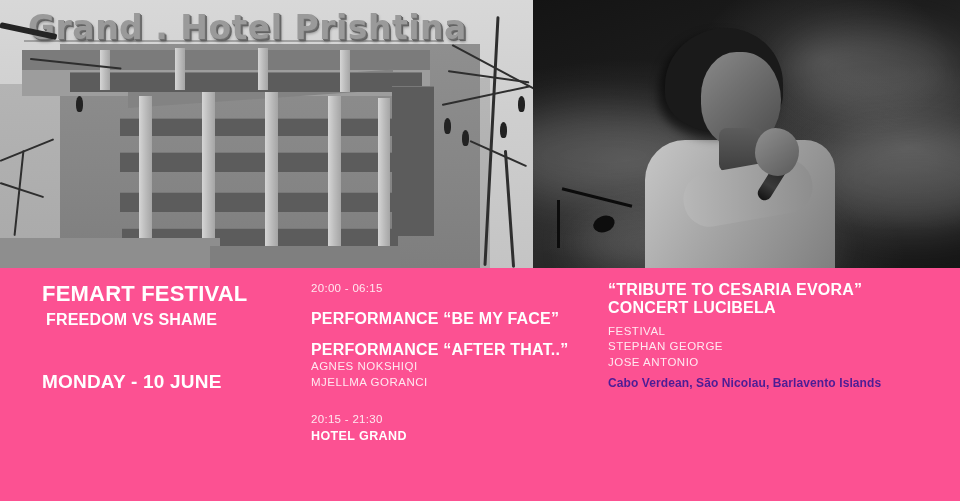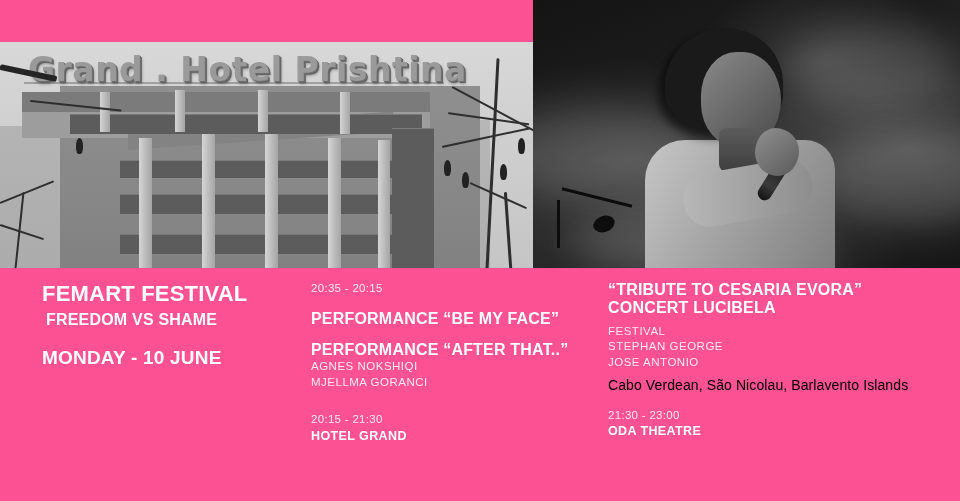--- a/index.html
+++ b/index.html
@@ -28,21 +28,21 @@
     left: 0; top: 0;
     width: 960px;
     height: 268px;
     display: flex;
   }
   .photo {
     position: relative;
     overflow: hidden;
     filter: grayscale(100%);
   }
-  .photo-hotel { width: 533px; height: 240px; background: #c9c9c6; margin-top: 42px; }
+  .photo-hotel { width: 533px; height: 268px; background: #c9c9c6; }
   .photo-concert { width: 427px; height: 268px; background: #0c0c0c; }
 
   
   .sky {
     position: absolute; inset: 0;
     background: linear-gradient(to bottom, #d8d8d6 0%, #cfcfcd 40%, #c4c4c2 100%);
   }
   .hotel-block {
     position: absolute;
     background: #9a9a96;
@@ -220,21 +220,21 @@
     line-height: 1.0;
     margin-top: 7px;
     margin-left: 4px;
     white-space: nowrap;
   }
   .festival-date {
     font-size: 19px;
     font-weight: 700;
     letter-spacing: 0.2px;
     line-height: 1.0;
-    margin-top: 20px;
+    margin-top: 44px;
     white-space: nowrap;
   }
 
   .ev { margin: 0; }
   .ev-head {
     font-size: 16px;
     font-weight: 700;
     letter-spacing: 0.2px;
     line-height: 1.15;
     white-space: nowrap;
@@ -256,25 +256,25 @@
     line-height: 1.35;
     color: #ffe8f0;
   }
   .ev-venue {
     font-size: 12.5px;
     font-weight: 700;
     letter-spacing: 0.4px;
     line-height: 1.3;
   }
   .ev-place {
-    font-size: 14px;
-    font-weight: 400;
+    font-size: 12px;
+    font-weight: 700;
     letter-spacing: 0.1px;
     line-height: 1.3;
-    color: #000000;
+    color: #4c1d95;
   }
 
   .gap-sm { height: 6px; }
   .gap-md { height: 13px; }
   .gap-lg { height: 22px; }
   .mid-top { margin-top: 13px; }
   .right-top { margin-top: 13px; }
 </style>
 </head>
 <body>
@@ -360,21 +360,21 @@
 
     <div class="col col-left">
       <div class="festival-title">FEMART FESTIVAL</div>
       <div class="festival-sub">FREEDOM VS SHAME</div>
       <div class="festival-date">MONDAY - 10 JUNE</div>
     </div>
 
     <div class="col col-mid">
 
       <div class="ev mid-top">
-        <div class="ev-time">20:35 - 20:15</div>
+        <div class="ev-time">20:00 - 06:15</div>
       </div>
 
       <div class="gap-md"></div>
 
       <div class="ev">
         <div class="ev-head">PERFORMANCE “BE MY FACE”</div>
       </div>
 
       <div class="gap-md"></div>
 
@@ -406,20 +406,16 @@
         <div class="ev-sub caps">STEPHAN GEORGE</div>
         <div class="ev-sub caps">JOSE ANTONIO</div>
       </div>
 
       <div class="gap-sm"></div>
 
       <div class="ev-place">Cabo Verdean, São Nicolau, Barlavento Islands</div>
 
       <div class="gap-md"></div>
 
-      <div class="ev">
-        <div class="ev-time">21:30 - 23:00</div>
-        <div class="ev-venue">ODA THEATRE</div>
-      </div>
     </div>
 
   </div>
 </div>
 
 </body></html>

